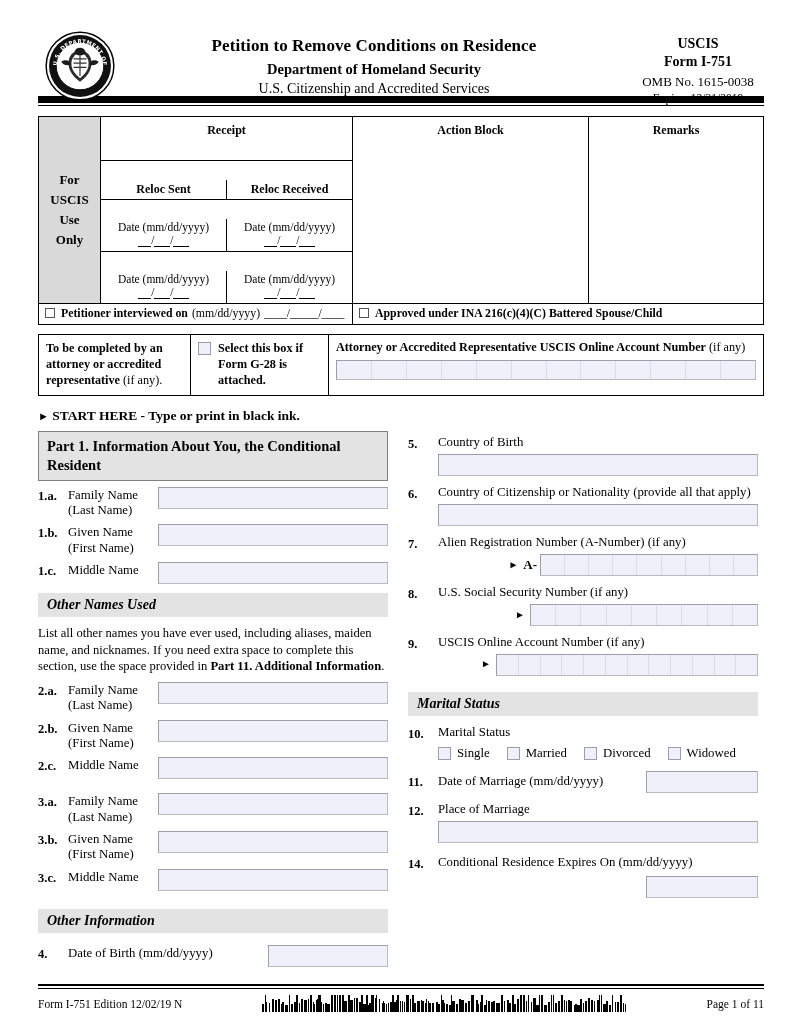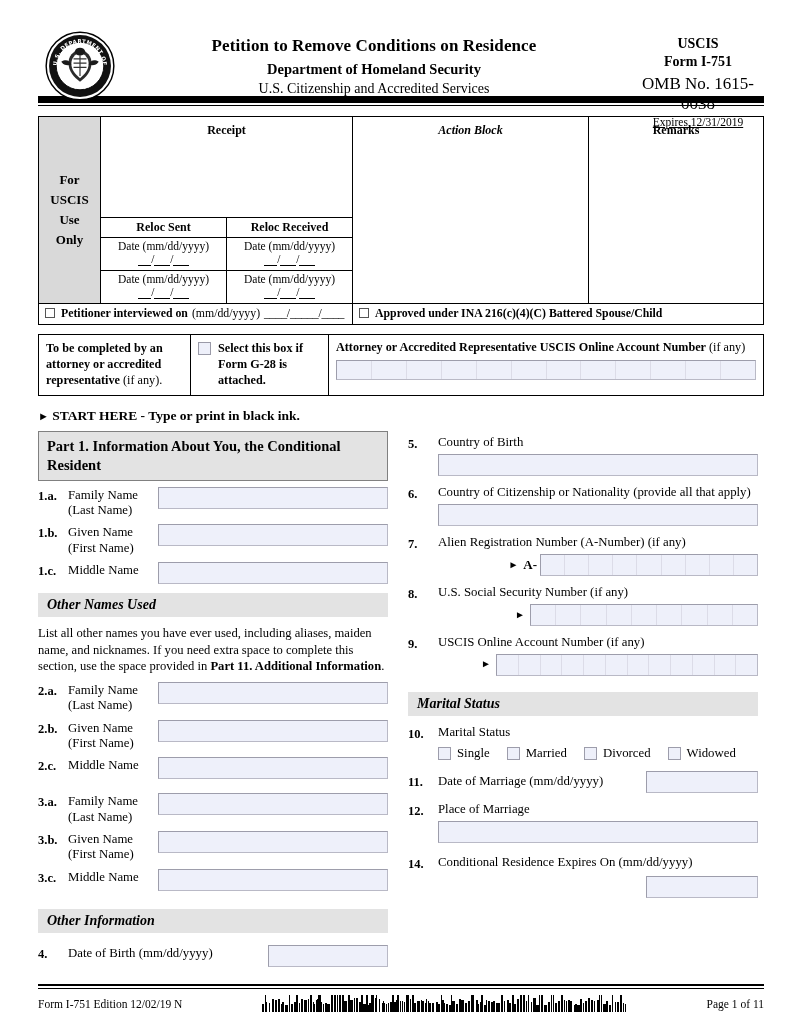--- a/index.html
+++ b/index.html
@@ -17,47 +17,47 @@
   
   .header { display: flex; align-items: flex-start; padding-top: 30px; height: 92px; }
   .seal { width: 72px; height: 72px; flex: 0 0 72px; margin-left: 6px; }
   .header-center { flex: 1; text-align: center; padding-top: 6px; }
   .doc-title { font-size: 17px; font-weight: bold; letter-spacing: .1px; }
   .doc-sub1 { font-size: 14.5px; font-weight: bold; margin-top: 5px; }
   .doc-sub2 { font-size: 14px; margin-top: 3px; }
   .header-right { width: 132px; flex: 0 0 132px; text-align: center; padding-top: 6px; }
   .hr-l1 { font-size: 14px; font-weight: bold; }
   .hr-l2 { font-size: 14px; font-weight: bold; margin-top: 2px; }
-  .hr-l3 { font-size: 17px; margin-top: 4px; }
-  .hr-l4 { font-size: 11.5px; margin-top: 2px; text-decoration: underline; }
+  .hr-l3 { font-size: 13px; margin-top: 4px; }
+  .hr-l4 { font-size: 11.5px; margin-top: 2px; }
 
   .rule-thick { height: 7px; background: #000; margin-top: 4px; }
   .rule-thin  { height: 1px; background: #000; margin-top: 2px; }
 
   
   .uscis-table { display: flex; border: 1.2px solid #000; margin-top: 10px; height: 188px; }
   .uscis-left {
     width: 62px; flex: 0 0 62px; background: #d9d9d9; border-right: 1.2px solid #000;
     display: flex; flex-direction: column; align-items: center; justify-content: center;
     font-weight: bold; font-size: 13px; line-height: 1.55;
   }
-  .uscis-mid { width: 252px; flex: 0 0 252px; border-right: 1.2px solid #000; display: flex; flex-direction: column; }
+  .uscis-mid { width: 252px; flex: 0 0 252px; border-right: 1.2px solid #000; display: flex; flex-direction: column; gap: 19px; }
   .cap { text-align: center; font-weight: bold; font-size: 12px; padding: 6px 0 0; }
   .receipt-open { flex: 1; border-bottom: 1.2px solid #000; }
   .reloc-head { display: flex; border-bottom: 1.2px solid #000; }
   .reloc-head > div { flex: 1; text-align: center; font-weight: bold; font-size: 12px; padding: 2px 0; }
   .reloc-head > div:first-child { border-right: 1.2px solid #000; }
   .reloc-row { display: flex; border-bottom: 1.2px solid #000; }
   .reloc-row:last-of-type { border-bottom: none; }
   .reloc-cell { flex: 1; padding: 2px 0 4px; font-size: 11.5px; text-align: center; }
   .reloc-row .reloc-cell:first-child { border-right: 1.2px solid #000; }
   .dateline { font-size: 11.5px; letter-spacing: -0.2px; white-space: nowrap; margin-top: 1px; }
   .dateline u { text-decoration: none; border-bottom: 1px solid #000; display: inline-block; }
 
-  .uscis-action { flex: 1; border-right: 1.2px solid #000; font-style: italic; }
+  .uscis-action { flex: 1; border-right: 1.2px solid #000; }
   .uscis-remarks { width: 174px; flex: 0 0 174px; }
   .uscis-rightwrap { flex: 1; display: flex; flex-direction: column; }
   .uscis-rightcols { flex: 1; display: flex; }
   .ib-left { width: 314px; flex: 0 0 314px; border-right: 1.2px solid #000; display: flex; align-items: center; padding-left: 6px; font-size: 11.8px; }
   .ib-right { flex: 1; display: flex; align-items: center; padding-left: 6px; font-size: 11.8px; font-weight: bold; }
   .ck {
     display: inline-block; width: 10px; height: 10px; border: 1px solid #555;
     background: #fff; margin-right: 6px; flex: 0 0 10px;
   }
   .ib-left b { font-weight: bold; }

